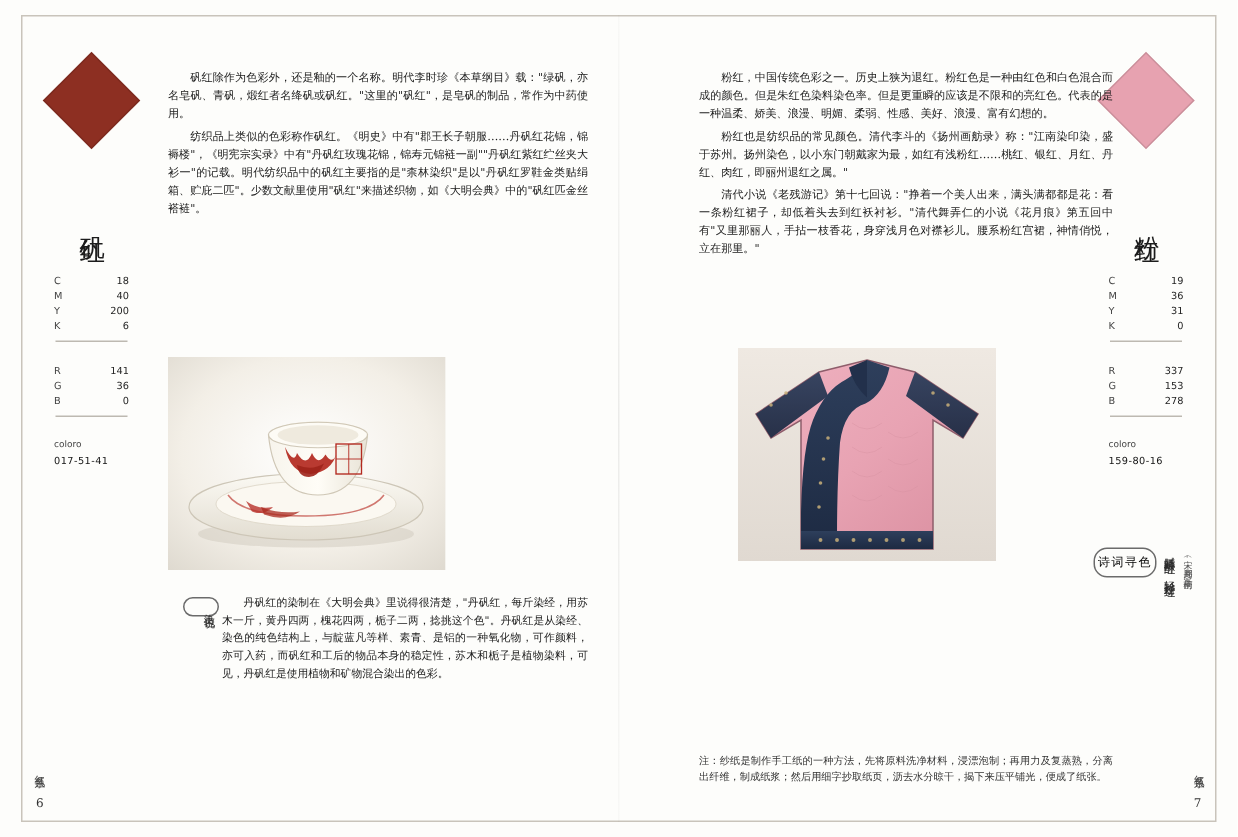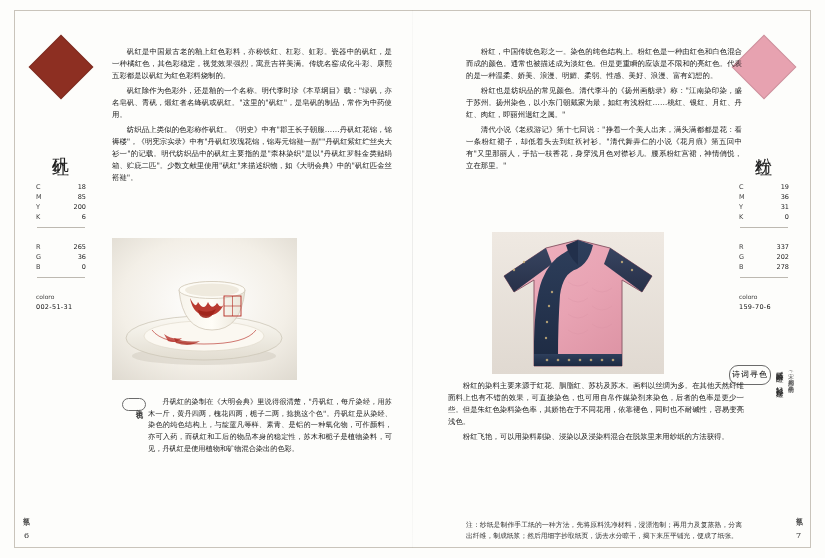--- a/index.html
+++ b/index.html
@@ -178,21 +178,21 @@
     writing-mode: vertical-rl;
     text-orientation: upright;
     letter-spacing: 1px;
     color: #333;
   }
   #left-note { left: 148px; top: 396px; width: 244px; }
 
   .footnote {
     position: absolute;
     left: 466px;
-    top: 520px;
+    top: 502px;
     width: 276px;
     font-family: "DejaVu Serif", "Liberation Serif", serif;
     font-size: 6.8px;
     line-height: 1.6;
     color: #333;
     text-align: justify;
   }
 
   
   .folio {
@@ -227,55 +227,54 @@
     <div style="height:70px;display:flex;justify-content:center;">
       <span class="swatch-name">矾红</span>
     </div>
     <div class="num-block">
       <div class="num-row">
           <span>C</span>
           <span>18</span>
         </div>
       <div class="num-row">
           <span>M</span>
-          <span>85</span>
+          <span>40</span>
         </div>
       <div class="num-row">
           <span>Y</span>
           <span>200</span>
         </div>
       <div class="num-row">
           <span>K</span>
           <span>6</span>
         </div>
     </div>
     <div class="num-rule"></div>
     <div class="num-block">
       <div class="num-row">
           <span>R</span>
-          <span>265</span>
+          <span>141</span>
         </div>
       <div class="num-row">
           <span>G</span>
           <span>36</span>
         </div>
       <div class="num-row">
           <span>B</span>
           <span>0</span>
         </div>
     </div>
     <div class="num-rule"></div>
     <div class="num-block">
       <div class="coloro-label">coloro</div>
-      <div class="coloro-code">002-51-31</div>
+      <div class="coloro-code">017-51-41</div>
     </div>
   </div>
 
   <div class="col" id="left-text">
-    <p>矾红是中国最古老的釉上红色彩料，亦称铁红、杠彩、虹彩。瓷器中的矾红，是一种橘红色，其色彩稳定，视觉效果强烈，寓意吉祥美满。传统名窑成化斗彩、康熙五彩都是以矾红为红色彩料烧制的。</p>
     <p>矾红除作为色彩外，还是釉的一个名称。明代李时珍《本草纲目》载："绿矾，亦名皂矾、青矾，煅红者名绛矾或矾红。"这里的"矾红"，是皂矾的制品，常作为中药使用。</p>
     <p>纺织品上类似的色彩称作矾红。《明史》中有"郡王长子朝服……丹矾红花锦，锦褥楼"，《明宪宗实录》中有"丹矾红玫瑰花锦，锦寿元锦裢一副""丹矾红紫红纻丝夹大衫一"的记载。明代纺织品中的矾红主要指的是"柰林染织"是以"丹矾红罗鞋金类贴绢箱、贮庇二匹"。少数文献里使用"矾红"来描述织物，如《大明会典》中的"矾红匹金丝褡裢"。</p>
   </div>
 
   <div class="photo-left">
     <svg viewBox="0 0 185 142" width="185" height="142">
       <defs>
         <radialGradient id="bg1" cx="50%" cy="45%" r="75%">
           <stop offset="0%" stop-color="#ffffff"></stop>
           <stop offset="60%" stop-color="#f3efe7"></stop>
@@ -343,42 +342,42 @@
         </div>
     </div>
     <div class="num-rule"></div>
     <div class="num-block">
       <div class="num-row">
           <span>R</span>
           <span>337</span>
         </div>
       <div class="num-row">
           <span>G</span>
-          <span>202</span>
+          <span>153</span>
         </div>
       <div class="num-row">
           <span>B</span>
           <span>278</span>
         </div>
     </div>
     <div class="num-rule"></div>
     <div class="num-block">
       <div class="coloro-label">coloro</div>
-      <div class="coloro-code">159-70-6</div>
+      <div class="coloro-code">159-80-16</div>
     </div>
   </div>
 
   <div class="poem-box">
     <div class="poem-title">诗词寻色</div>
     <div class="vtext poem-line">腻晴娇酥红 轻衫过粉红</div>
     <div class="vtext poem-sub">（宋·周邦彦·南柯子）</div>
   </div>
 
   <div class="col" id="right-text">
-    <p>粉红，中国传统色彩之一。染色的纯色结构上。粉红色是一种由红色和白色混合而成的颜色。通常也被描述成为淡红色。但是更重瞬的应该是不限和的亮红色。代表的是一种温柔、娇美、浪漫、明媚、柔弱、性感、美好、浪漫、富有幻想的。</p>
+    <p>粉红，中国传统色彩之一。历史上狭为退红。粉红色是一种由红色和白色混合而成的颜色。但是朱红色染料染色率。但是更重瞬的应该是不限和的亮红色。代表的是一种温柔、娇美、浪漫、明媚、柔弱、性感、美好、浪漫、富有幻想的。</p>
     <p>粉红也是纺织品的常见颜色。清代李斗的《扬州画舫录》称："江南染印染，盛于苏州。扬州染色，以小东门朝戴家为最，如红有浅粉红……桃红、银红、月红、丹红、肉红，即丽州退红之属。"</p>
     <p>清代小说《老残游记》第十七回说："挣着一个美人出来，满头满都都是花：看一条粉红裙子，却低着头去到红袄衬衫。"清代舞弄仁的小说《花月痕》第五回中有"又里那丽人，手拈一枝香花，身穿浅月色对襟衫儿。腰系粉红宫裙，神情俏悦，立在那里。"</p>
   </div>
 
   <div class="photo-right">
     <svg viewBox="0 0 172 142" width="172" height="142">
       <defs>
         <linearGradient id="robebg" x1="0" y1="0" x2="0" y2="1">
           <stop offset="0%" stop-color="#efe9e2"></stop>
           <stop offset="100%" stop-color="#e0d9d1"></stop>
@@ -428,22 +427,18 @@
           <path d="M76 66 q10 8 20 0"></path>
         <path d="M76 82 q10 8 20 0"></path>
           <path d="M76 98 q10 8 20 0"></path>
         <path d="M100 56 q10 8 20 0"></path>
           <path d="M100 74 q10 8 20 0"></path>
         <path d="M100 92 q10 8 20 0"></path>
       </g>
     </svg>
   </div>
 
-  <div class="col" id="right-text-2">
-    <p>粉红的染料主要来源于红花、胭脂红、苏枋及苏木。画料以丝绸为多。在其他天然纤维面料上也有不错的效果，可直接染色，也可用自帛作媒染剂来染色，后者的色率是更少一些。但是朱红色染料染色率，其娇艳在于不同花用，依靠褪色，同时也不耐碱性，容易变亮浅色。</p>
-    <p>粉红飞艳，可以用染料刷染、浸染以及浸染料混合在脱浆里来用纱纸的方法获得。</p>
-  </div>
 
   <div class="footnote">注：纱纸是制作手工纸的一种方法，先将原料洗净材料，浸漂泡制；再用力及复蒸熟，分离出纤维，制成纸浆；然后用细字抄取纸页，沥去水分晾干，揭下来压平铺光，便成了纸张。</div>
 
   <div class="running right vtext">红色系</div>
   <div class="folio right">7</div>
 </div>
 
 </body></html>

